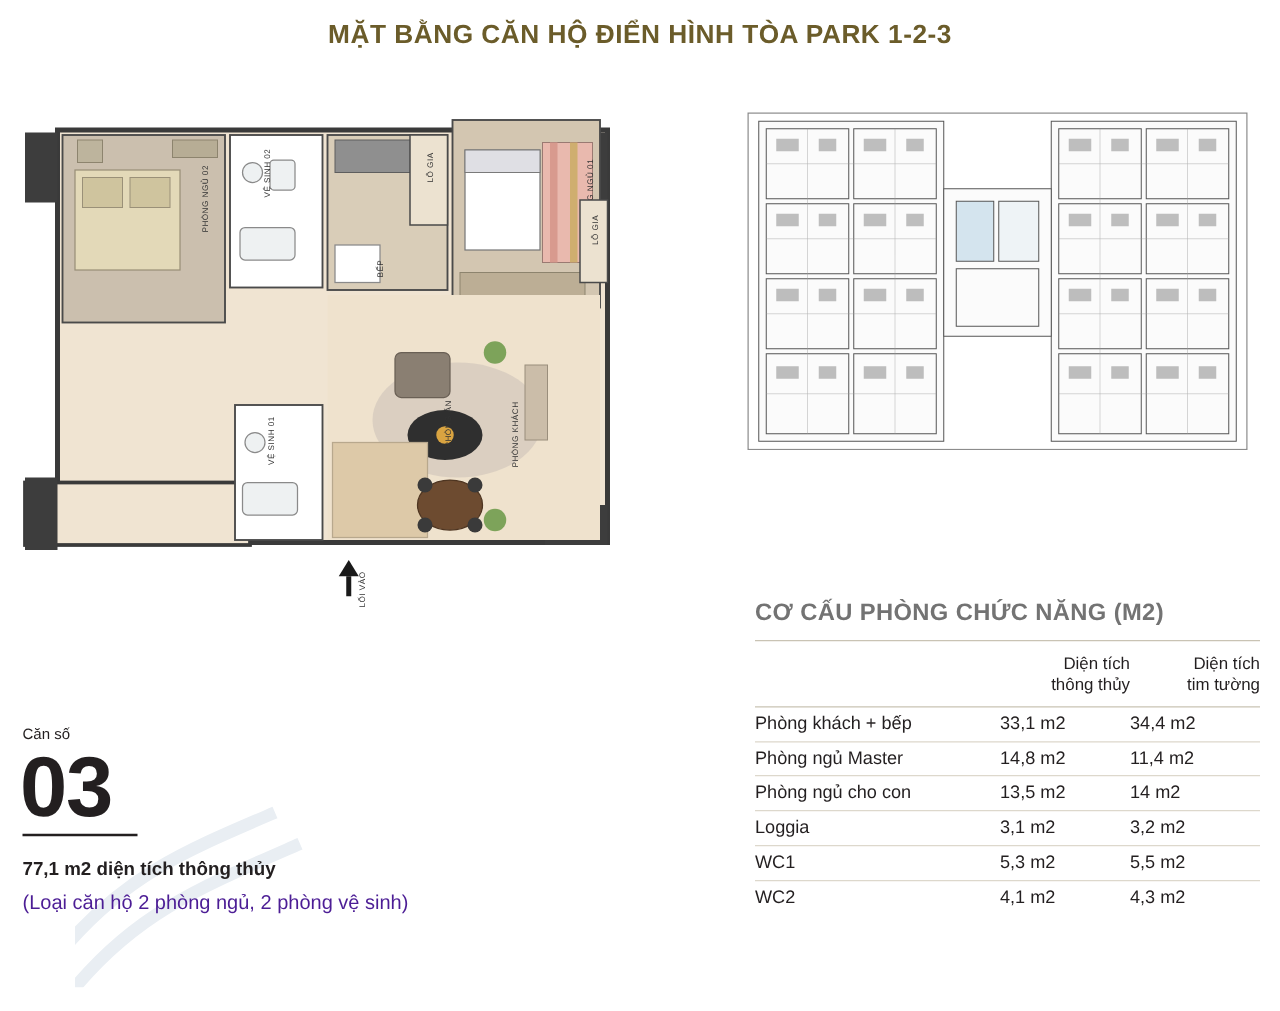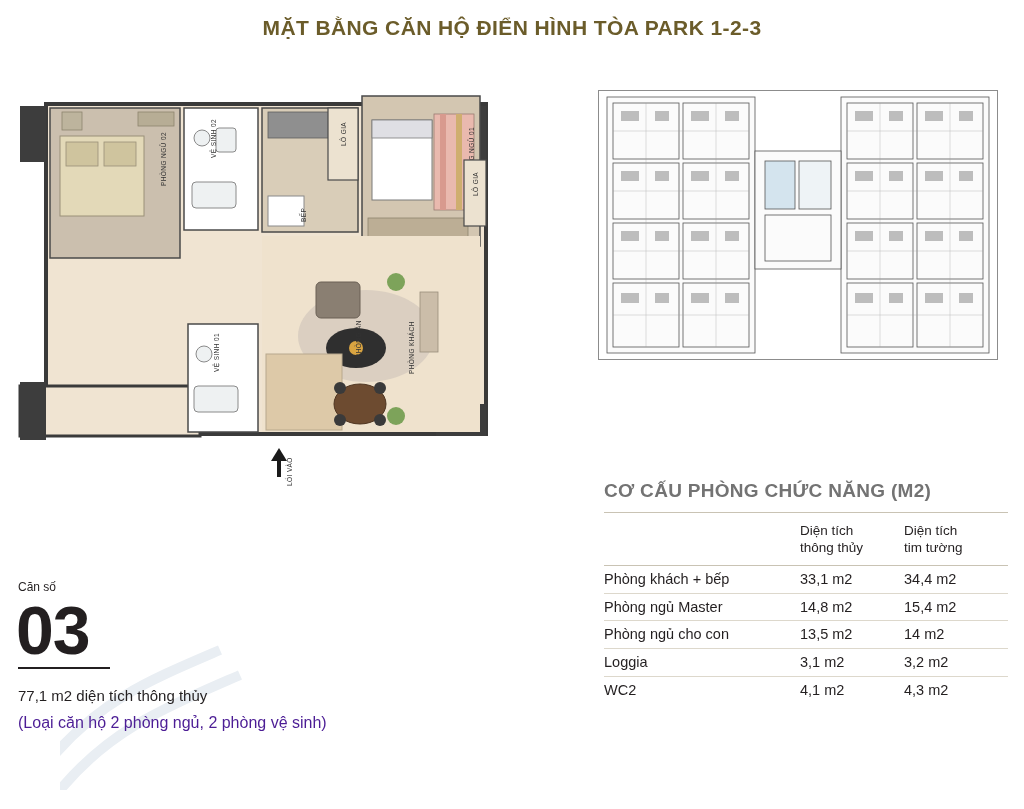--- a/index.html
+++ b/index.html
@@ -58,21 +58,21 @@
     line-height: .95;
     letter-spacing: -1px;
     color: #231f20;
     margin: 4px 0 4px 0;
   }
   .unit-rule {
     width: 92px; height: 2px; background: #231f20; margin: 4px 0 18px 2px;
   }
   .unit-line {
     font-size: 15px;
-    font-weight: normal;
+    font-weight: bold;
     margin: 0 0 8px 2px;
     color: #231f20;
   }
   .unit-note {
     font-size: 16px;
     margin: 10px 0 0 2px;
     color: #4c1d95;
   }
   .watermark {
     position: absolute;
@@ -96,21 +96,21 @@
     margin-bottom: 10px;
   }
   .table-rule { height: 1px; background: #c9c3b4; margin-bottom: 10px; }
   table.areas {
     width: 100%;
     border-collapse: collapse;
     font-size: 14.5px;
   }
   table.areas th {
     font-weight: normal;
-    text-align: left;
+    text-align: right;
     vertical-align: bottom;
     padding: 0 0 8px 0;
     line-height: 1.25;
     font-size: 13.5px;
   }
   table.areas td {
     padding: 4px 0;
     border-top: 1px solid #ddd8cc;
     line-height: 1.3;
   }
@@ -348,33 +348,38 @@
       </thead>
       <tbody>
         <tr>
           <td>Phòng khách + bếp</td>
           <td>33,1 m2</td>
           <td>34,4 m2</td>
         </tr>
         <tr>
           <td>Phòng ngủ Master</td>
           <td>14,8 m2</td>
-          <td>15,4 m2</td>
+          <td>11,4 m2</td>
         </tr>
         <tr>
           <td>Phòng ngủ cho con</td>
           <td>13,5 m2</td>
           <td>14 m2</td>
         </tr>
         <tr>
           <td>Loggia</td>
           <td>3,1 m2</td>
           <td>3,2 m2</td>
         </tr>
         <tr>
+          <td>WC1</td>
+          <td>5,3 m2</td>
+          <td>5,5 m2</td>
+        </tr>
+        <tr>
           <td>WC2</td>
           <td>4,1 m2</td>
           <td>4,3 m2</td>
         </tr>
       </tbody>
     </table>
   </div>
 
 </div>
 

